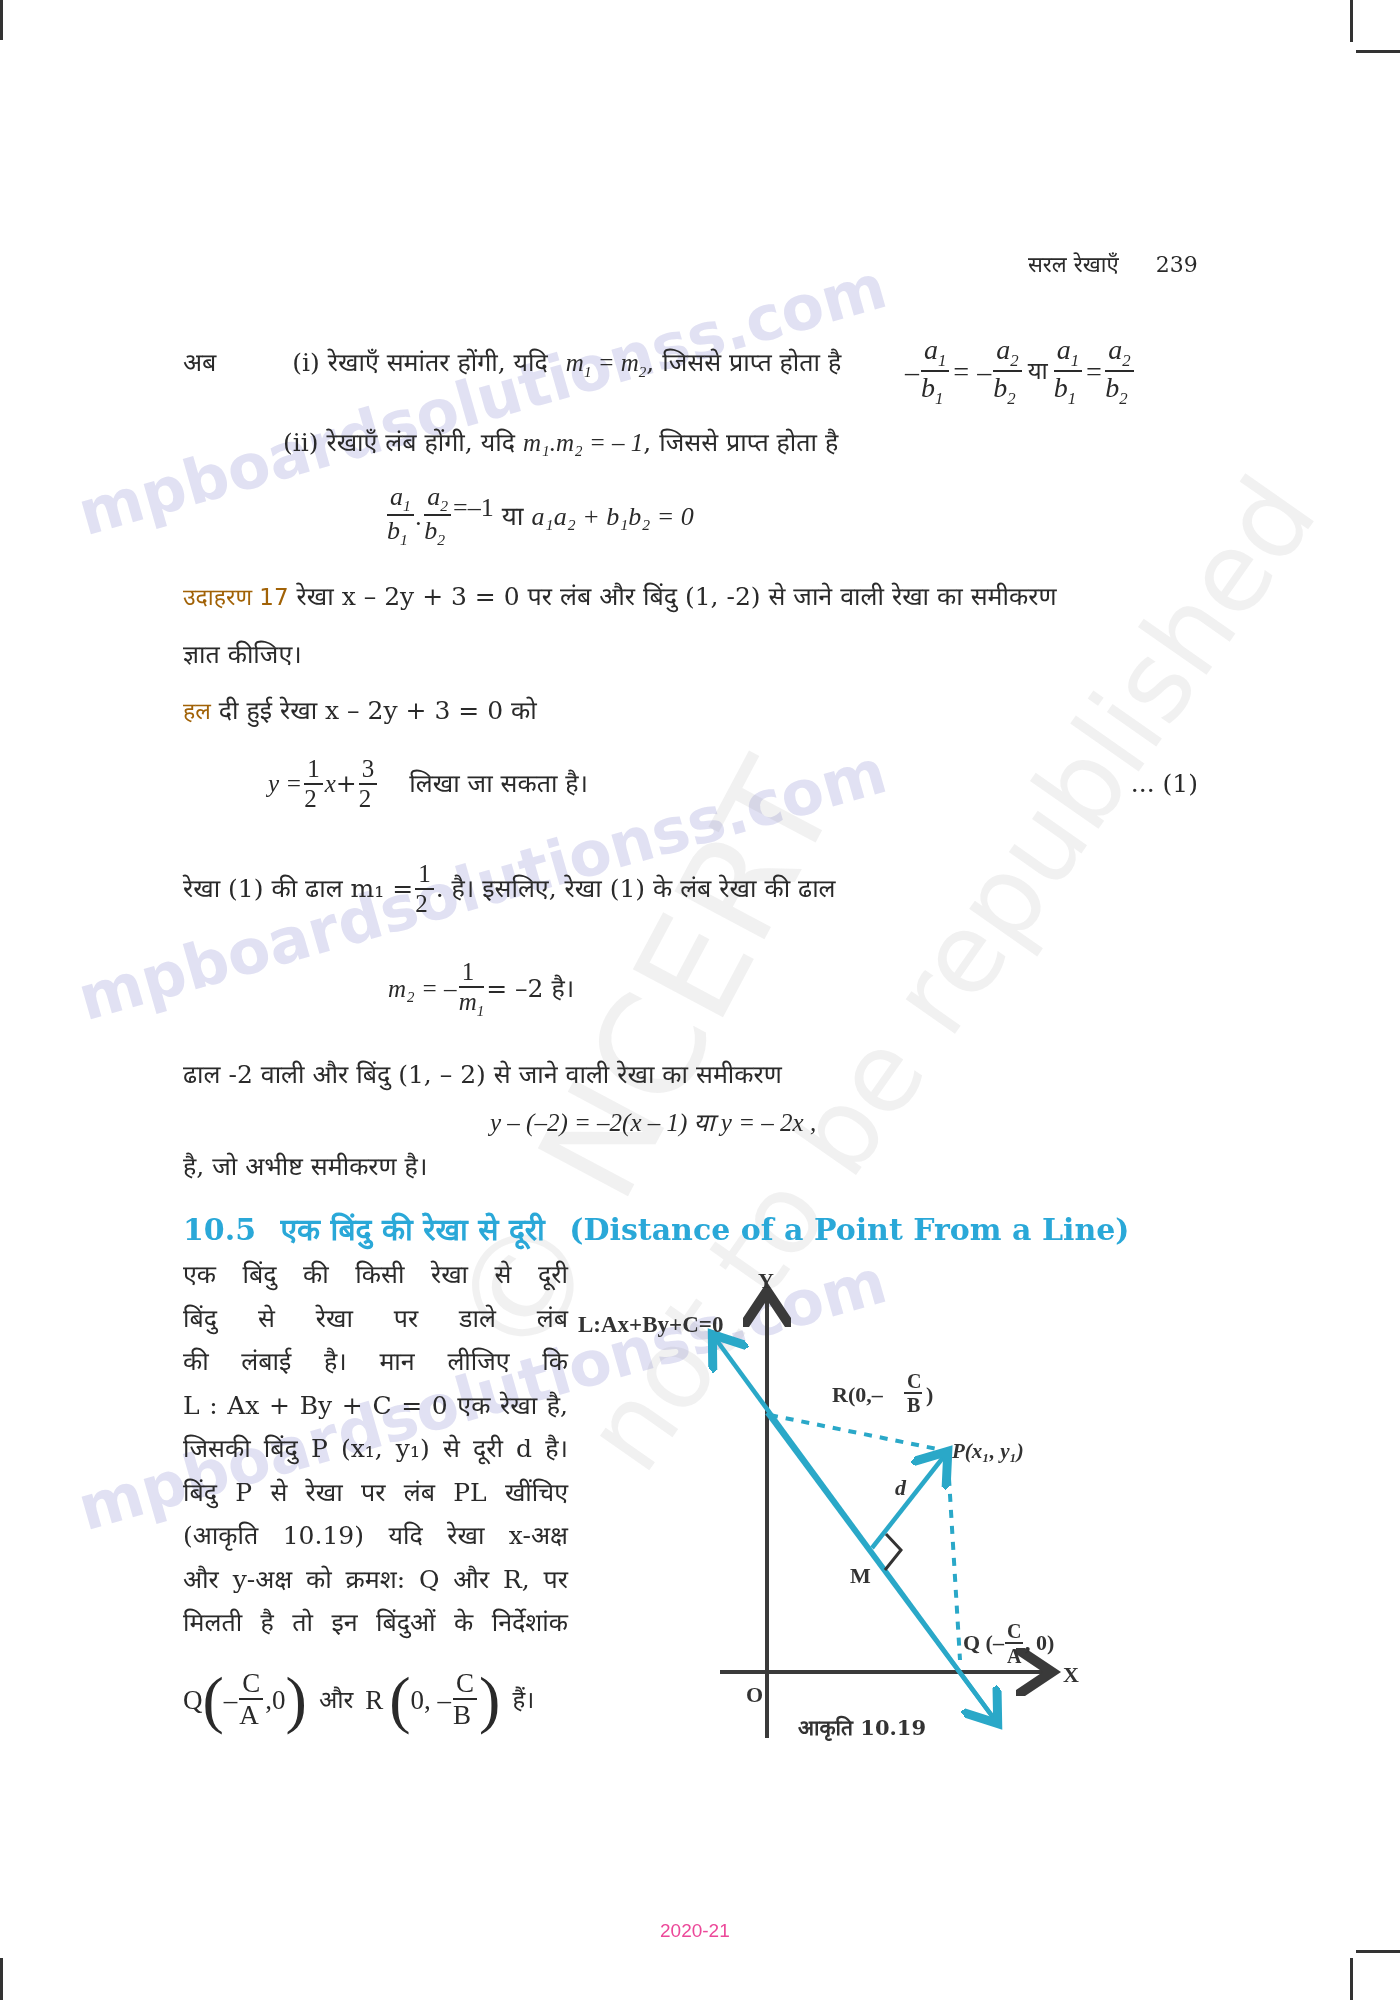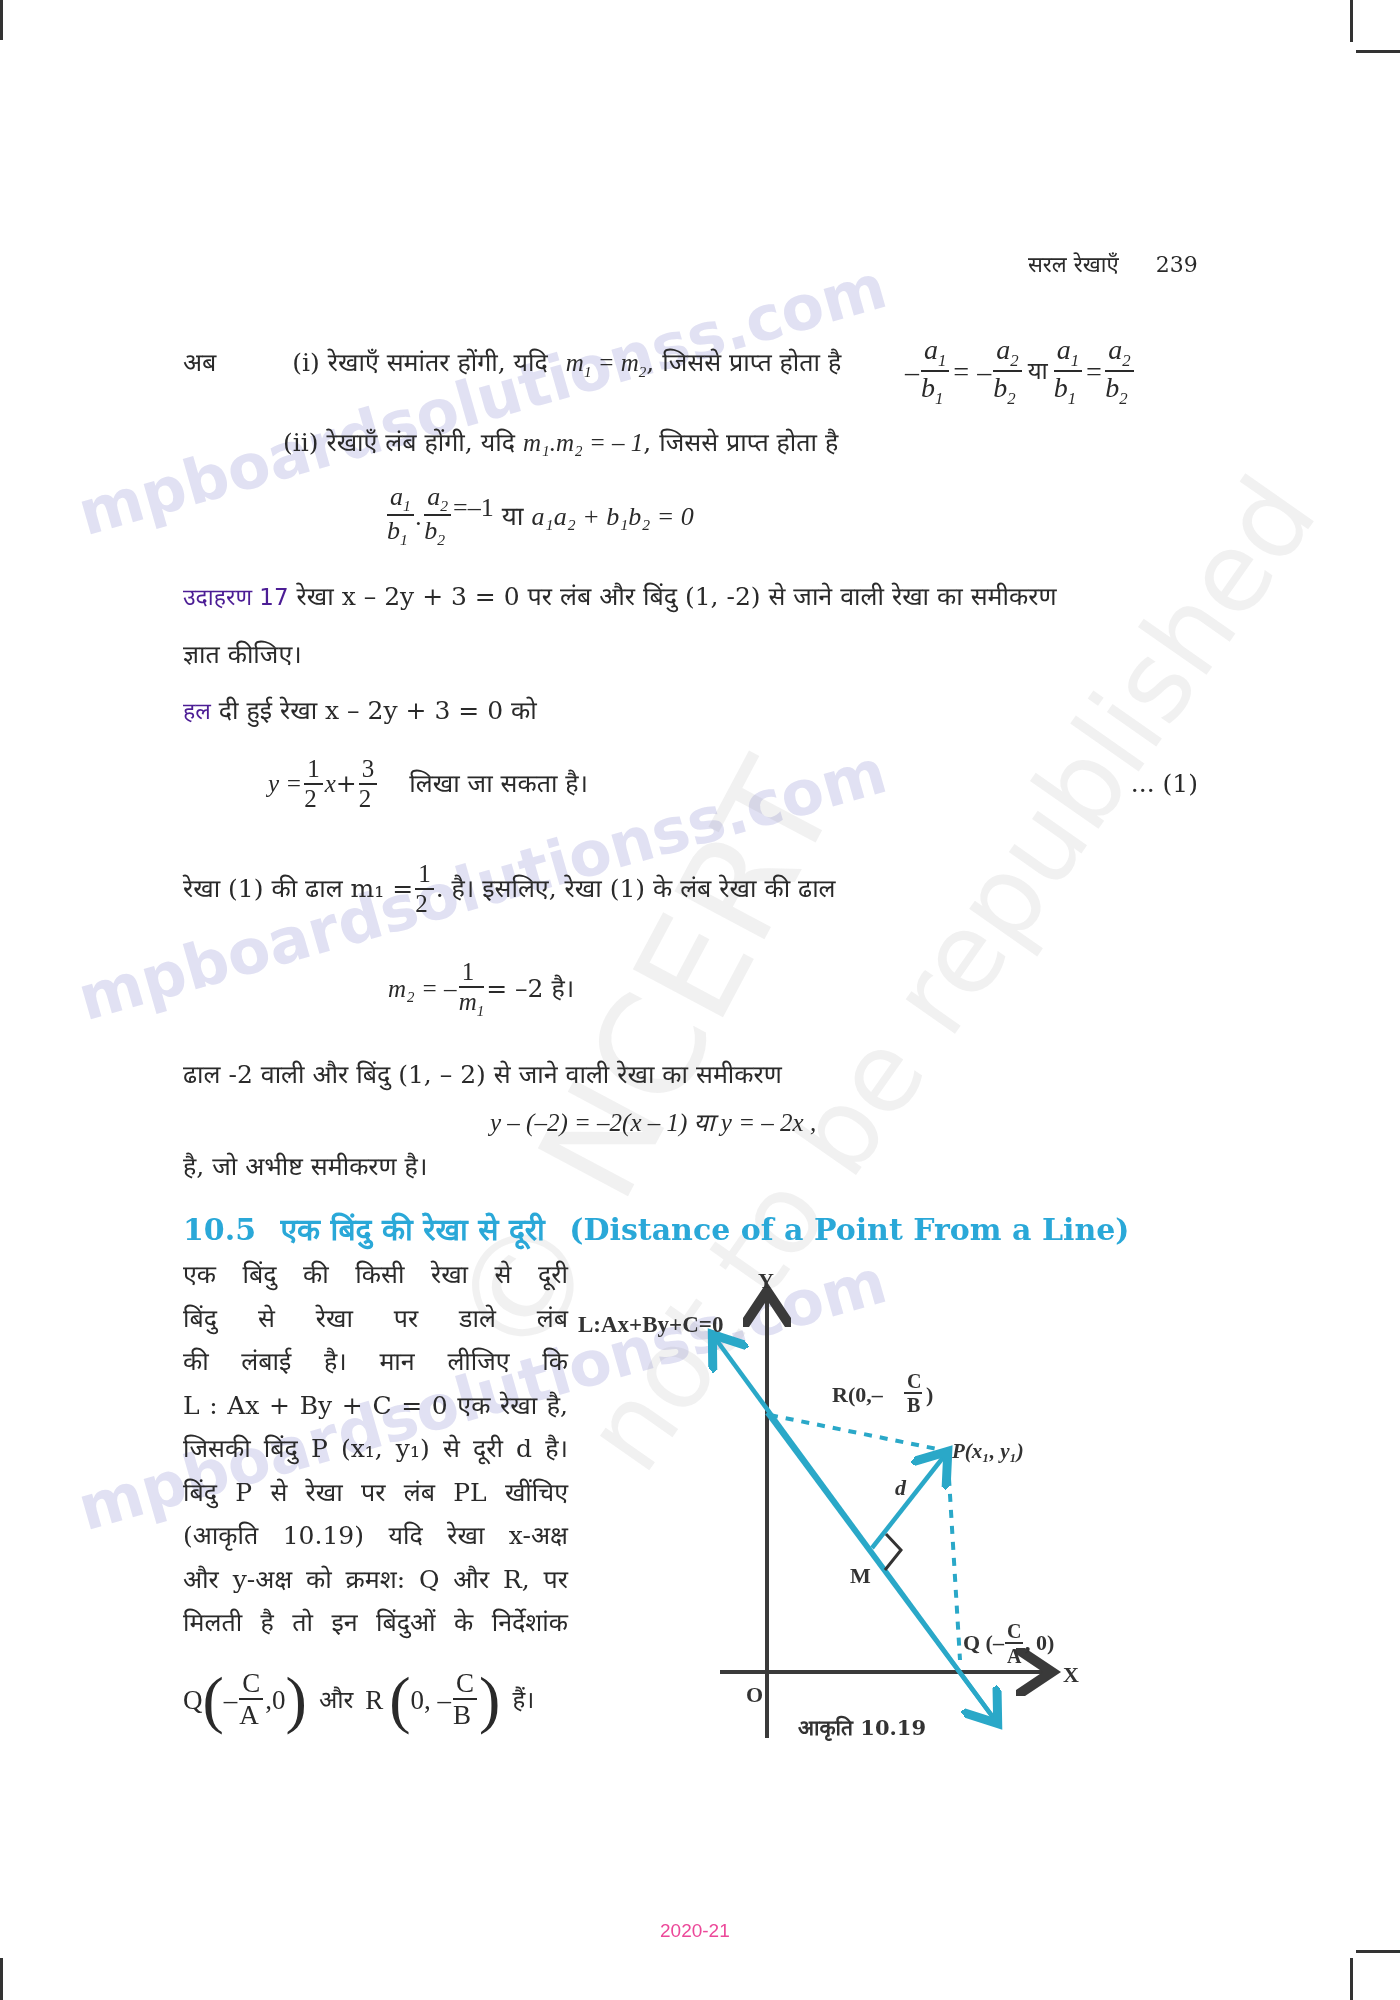--- a/index.html
+++ b/index.html
@@ -3,21 +3,21 @@
 <meta charset="utf-8">
 <style>
   html,body{margin:0;padding:0;background:#fff;}
   body{width:1400px;height:2000px;position:relative;overflow:hidden;
        font-family:"DejaVu Serif","Liberation Serif",serif;color:#2a2a2a;}
   .crop{position:absolute;background:#333;}
   .abs{position:absolute;white-space:nowrap;}
   .txt{font-size:25px;line-height:1.2;}
   .it{font-family:"Liberation Serif",serif;font-style:italic;}
   .rm{font-family:"Liberation Serif",serif;}
-  .blue{color:#4c1d95;}
+  .blue{color:#a16207;}
   .frac{display:inline-flex;flex-direction:column;vertical-align:middle;margin:0 2px;}
   .frac .n{border-bottom:2px solid #2a2a2a;padding:0 3px;line-height:1.1;}
   .frac .d{line-height:1.15;}
   sub{font-size:0.6em;}
   .heading{font-size:30px;font-weight:bold;color:#2aa8d8;}
   .para{position:absolute;left:183px;width:385px;font-size:25px;line-height:43.5px;text-align:justify;}
   .para .ln{display:block;text-align:justify;text-align-last:justify;white-space:nowrap;}
   .wm{position:absolute;font-family:"DejaVu Sans",sans-serif;font-weight:bold;color:rgba(120,120,200,0.22);
       transform-origin:left top;white-space:nowrap;pointer-events:none;}
   .wm2{position:absolute;font-family:"DejaVu Sans",sans-serif;color:rgba(150,150,150,0.13);

